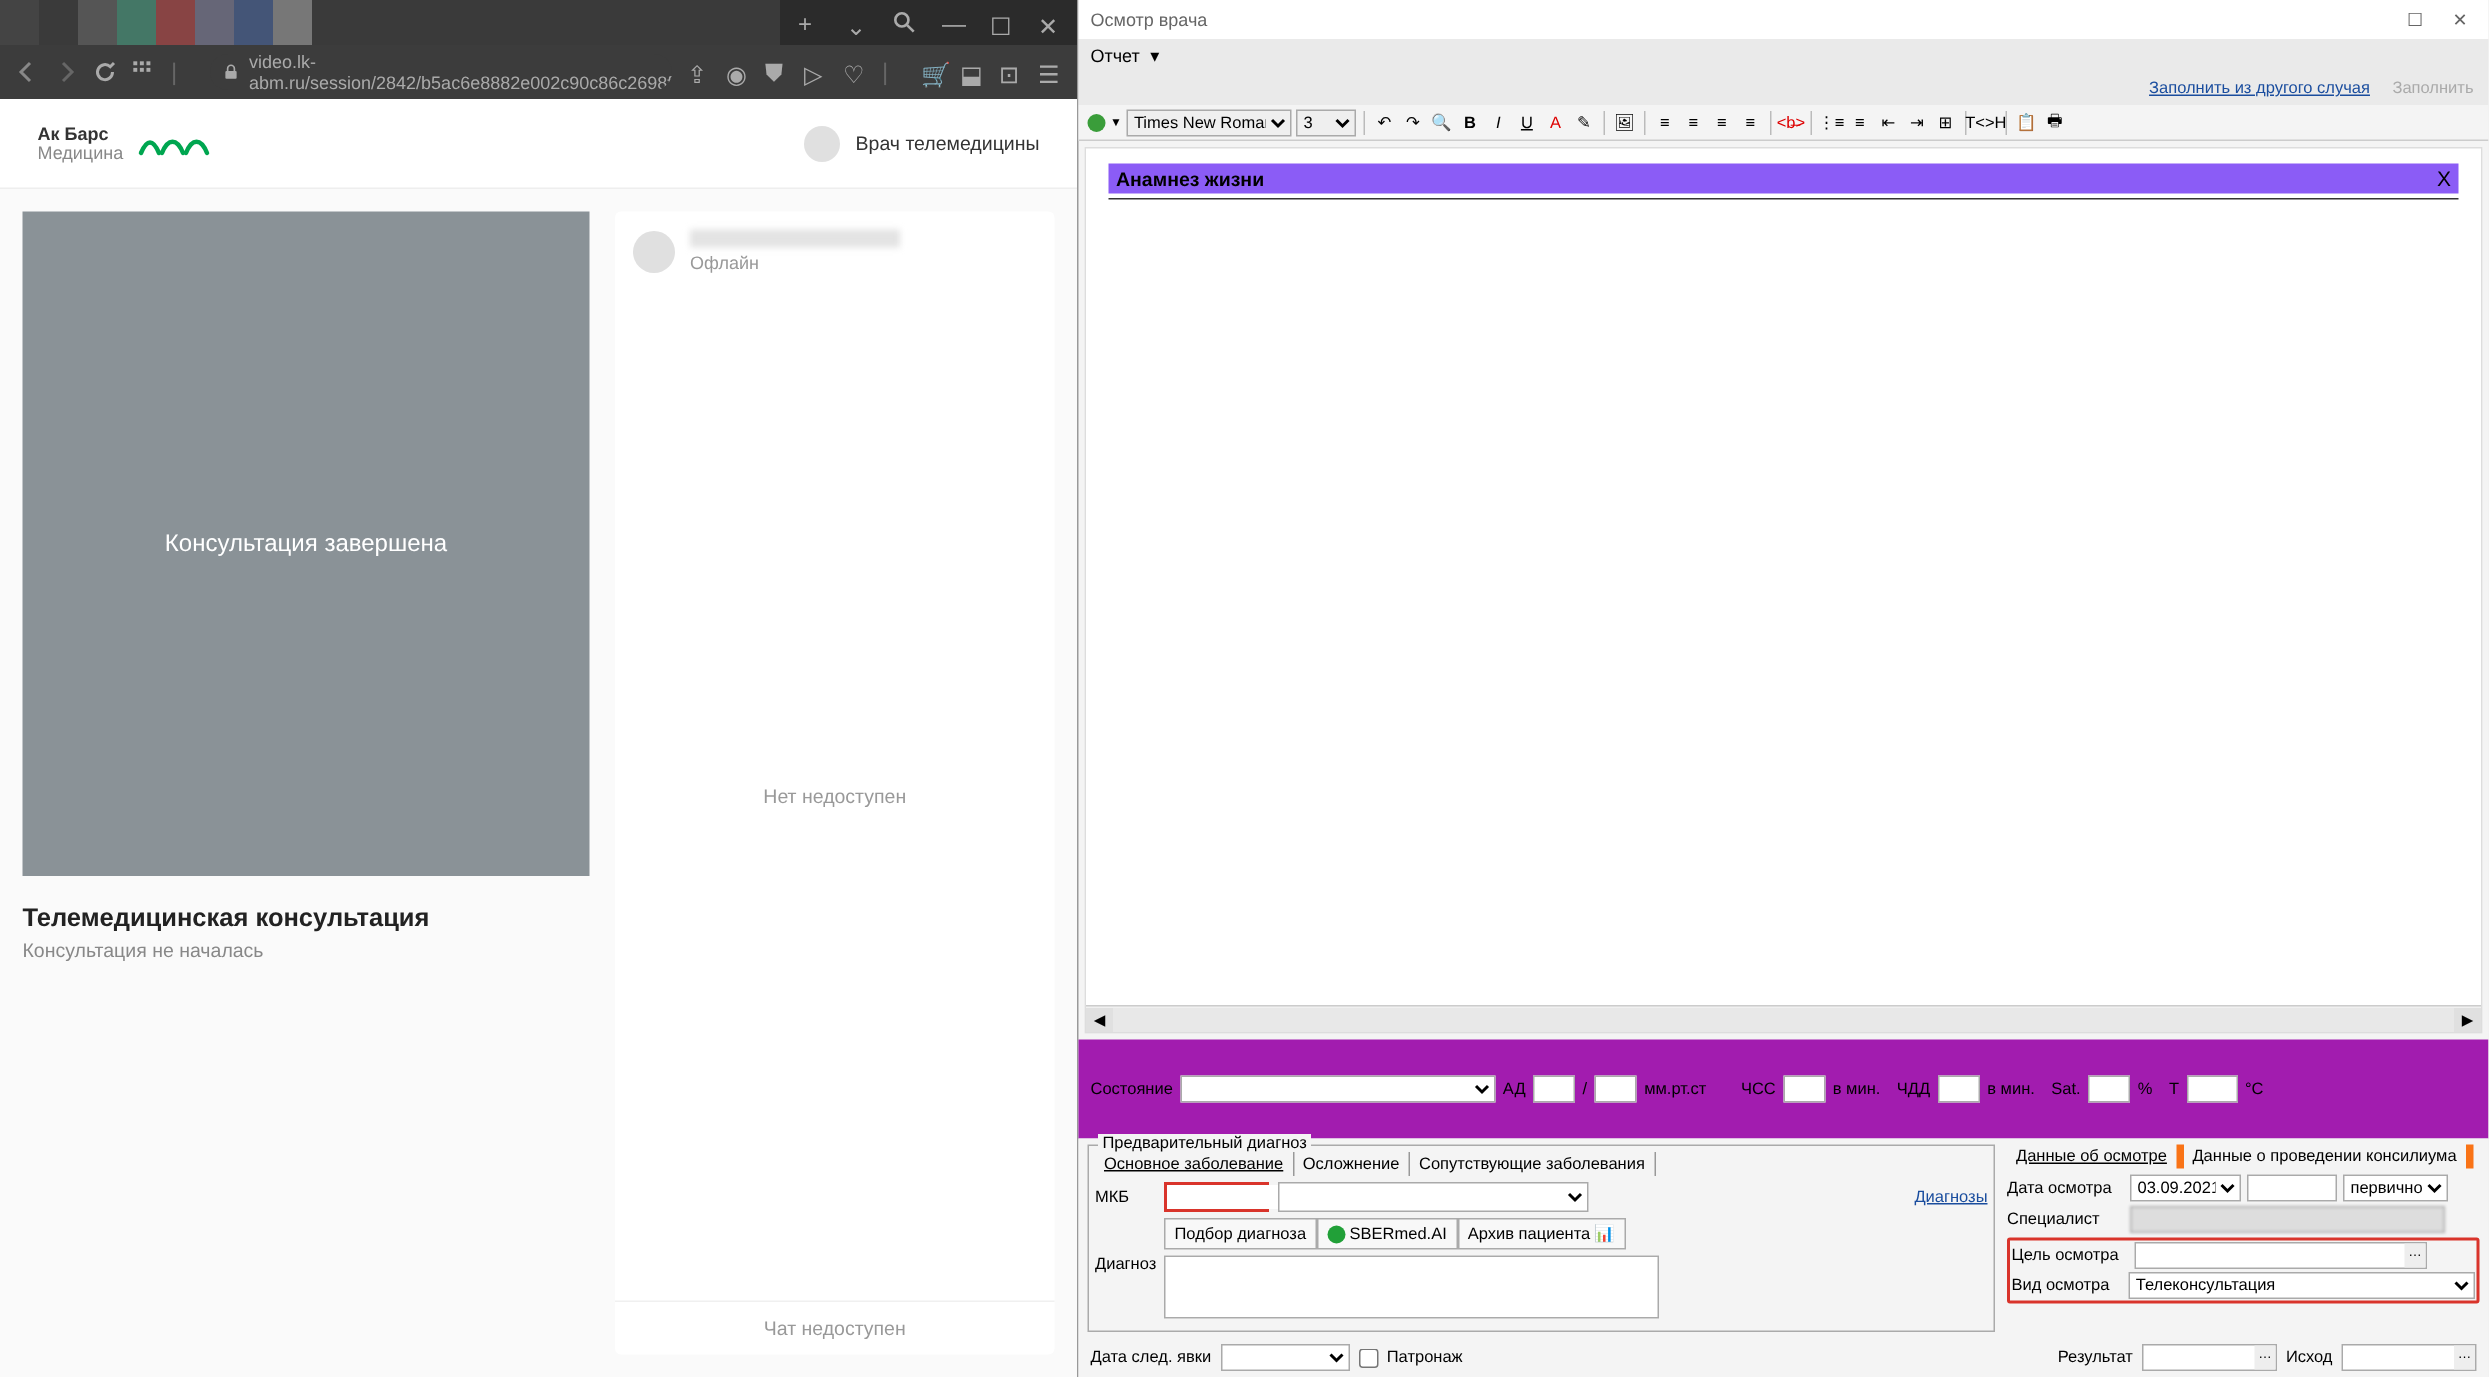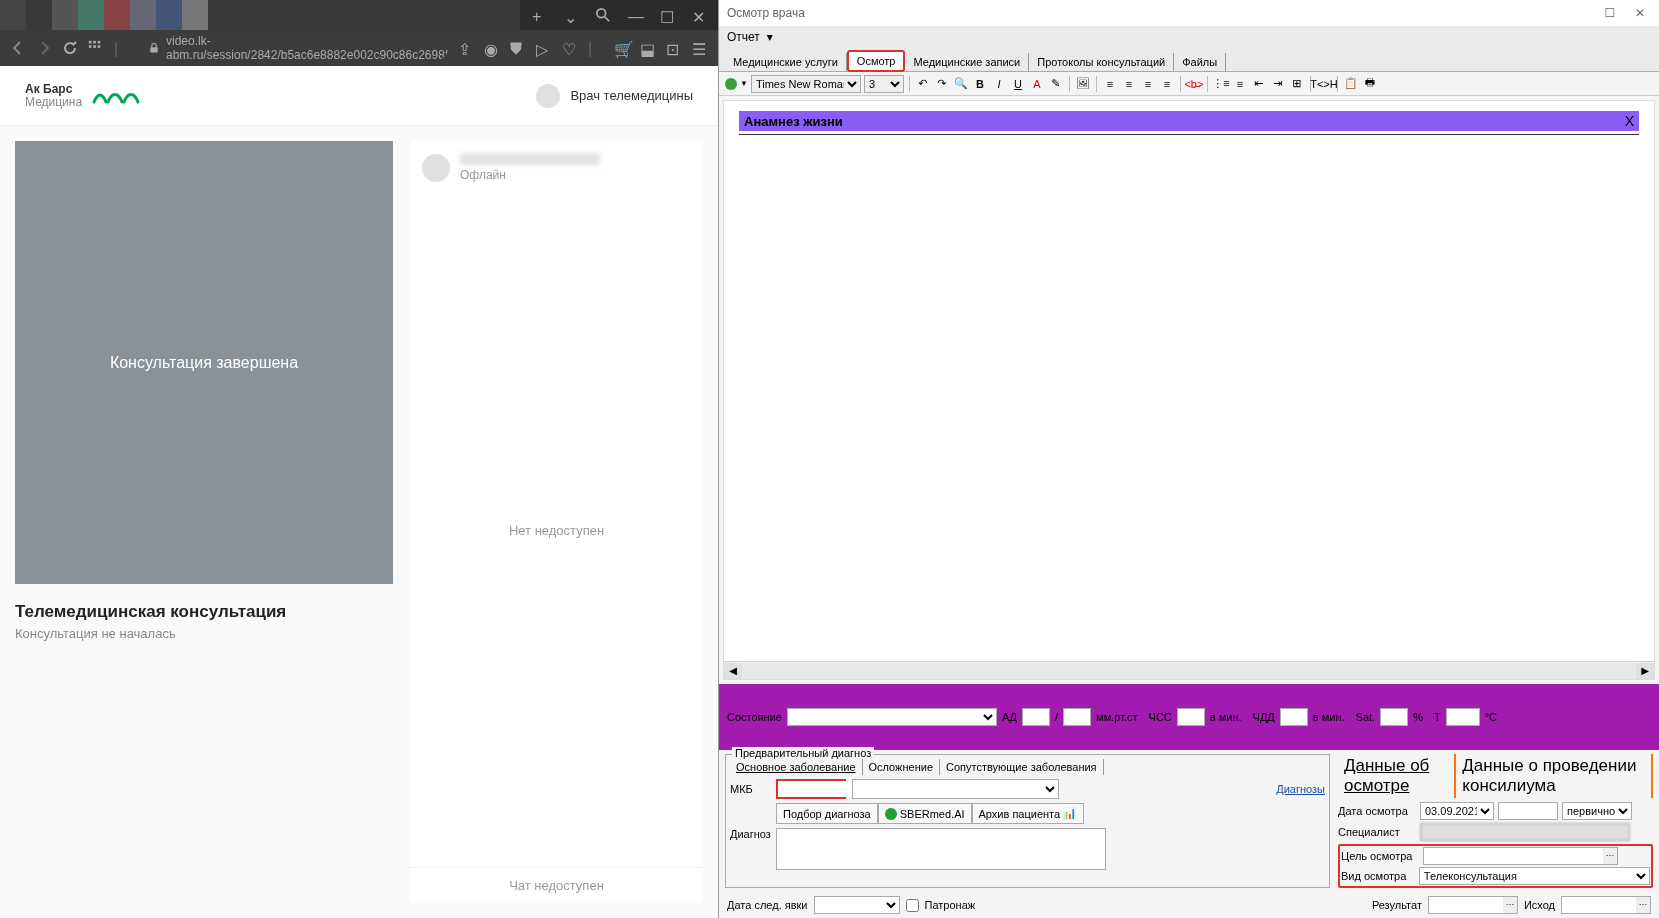--- a/index.html
+++ b/index.html
@@ -73,21 +73,21 @@
 .mkb-input{flex:1;border:none;font-size:11px}
 .mkb-dots{width:14px;background:#eee;text-align:center;font-size:9px;line-height:18px}
 .diag-drop{flex:1;height:20px;border:1px solid #aaa;background:#fff}
 .diag-link{color:#1a4d9e;text-decoration:underline;font-size:11px;cursor:pointer}
 .diag-btns{display:flex;gap:0;font-size:11px;margin-left:46px}
 .diag-btn{padding:3px 6px;border:1px solid #aaa;background:#f8f8f8;cursor:pointer;display:flex;align-items:center;gap:3px}
 .sber-logo{width:12px;height:12px;background:#21a038;border-radius:50%}
 .diag-text{width:330px;height:42px;border:1px solid #aaa;background:#fff;resize:none;font-size:11px}
 .diag-right{width:315px;font-size:11px}
 .dr-tabs{display:flex;margin-bottom:4px}
-.dr-tab{padding:2px 6px;border-right:2px solid #f97316;cursor:pointer;font-size:17px}
+.dr-tab{padding:2px 6px;border-right:5px solid #f97316;cursor:pointer;font-size:11px}
 .dr-row{display:flex;align-items:center;gap:4px;margin-bottom:3px}
 .dr-label{width:78px;font-size:11px}
 .dr-input{height:18px;border:1px solid #aaa;font-size:11px;background:#fff}
 .dr-sel{height:18px;border:1px solid #aaa;font-size:11px;background:#fff}
 .red-frame{border:2px solid #d9342b;padding:1px;border-radius:2px}
 .blur-box{background:#ddd;filter:blur(1px)}
 .bottom-row{display:flex;justify-content:space-between;align-items:center;padding:4px 8px;font-size:11px;background:#f4f4f4}
 .br-left{display:flex;align-items:center;gap:6px}
 .br-right{display:flex;align-items:center;gap:6px}
 .footer-btns{height:32px;display:flex;justify-content:flex-end;align-items:center;gap:8px;padding:0 10px;background:#f4f4f4;border-top:1px solid #ccc}
@@ -211,26 +211,23 @@
       <span class="win-btn">☐</span>
       <span class="win-btn">✕</span>
     </div>
   </div>
   <div class="app-menu">
     <div class="menu-drop">
       <span>Отчет</span>
       <span>▾</span>
     </div>
   </div>
-  <div class="tabs-row">
-    <div class="tab">Медицинские услуги</div>
-    <div class="tab active">Осмотр</div>
-    <div class="tab">Медицинские записи</div>
-    <div class="tab">Протоколы консультаций</div>
-    <div class="tab">Файлы</div>
+  <div class="fill-links">
+    <span class="link-fill">Заполнить из другого случая</span>
+    <span class="link-gray">Заполнить</span>
   </div>
   <div class="toolbar">
     <span class="green-dot"></span>
     <span style="font-size:8px">▼</span>
     <select class="tb-sel" style="width:110px"><option>Times New Roman</option></select>
     <select class="tb-sel" style="width:40px"><option>3</option></select>
     <span class="tb-sep"></span>
     <span class="tb-btn">↶</span>
     <span class="tb-btn">↷</span>
     <span class="tb-btn">🔍</span>
@@ -278,21 +275,21 @@
     <div class="vit-row">
       <span class="vit-label">Состояние</span>
       <select class="vit-sel"></select>
     </div>
     <div class="vit-row">
       <span class="vit-label">АД</span>
       <input class="vit-input" style="width: 28px;">
       <span>/</span>
       <input class="vit-input" style="width: 28px;">
       <span class="vit-label">мм.рт.ст</span>
-      <span class="vit-label" style="margin-left:6px">ЧСС</span>
+      <span class="vit-label" style="margin-left:18px">ЧСС</span>
       <input class="vit-input" style="width: 28px;">
       <span class="vit-label">в мин.</span>
       <span class="vit-label" style="margin-left:6px">ЧДД</span>
       <input class="vit-input" style="width: 28px;">
       <span class="vit-label">в мин.</span>
       <span class="vit-label" style="margin-left:6px">Sat.</span>
       <input class="vit-input" style="width: 28px;">
       <span class="vit-label">%</span>
       <span class="vit-label" style="margin-left:6px">T</span>
       <input class="vit-input" style="width: 34px;">

